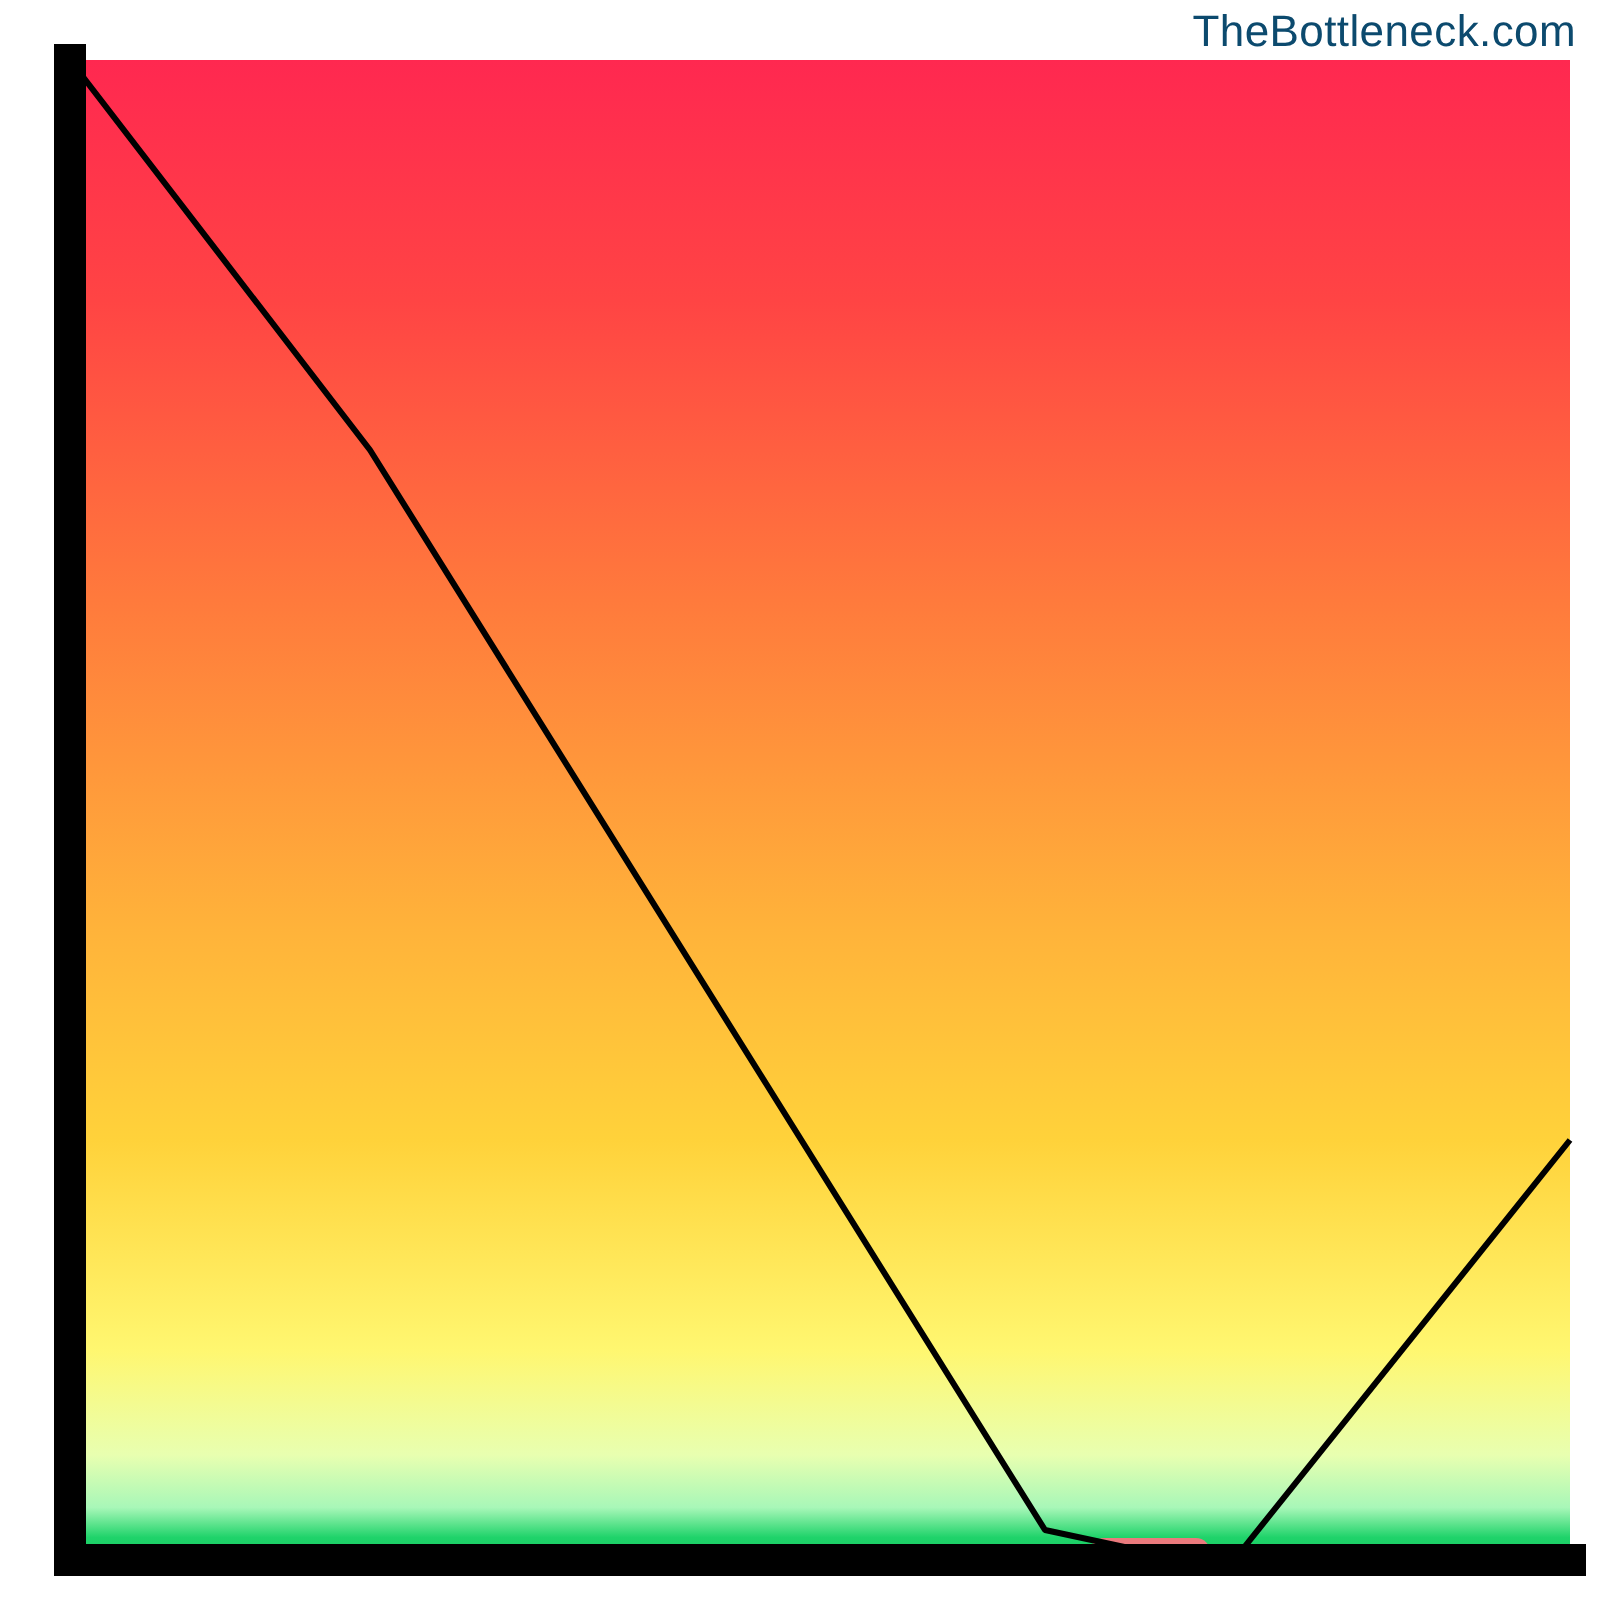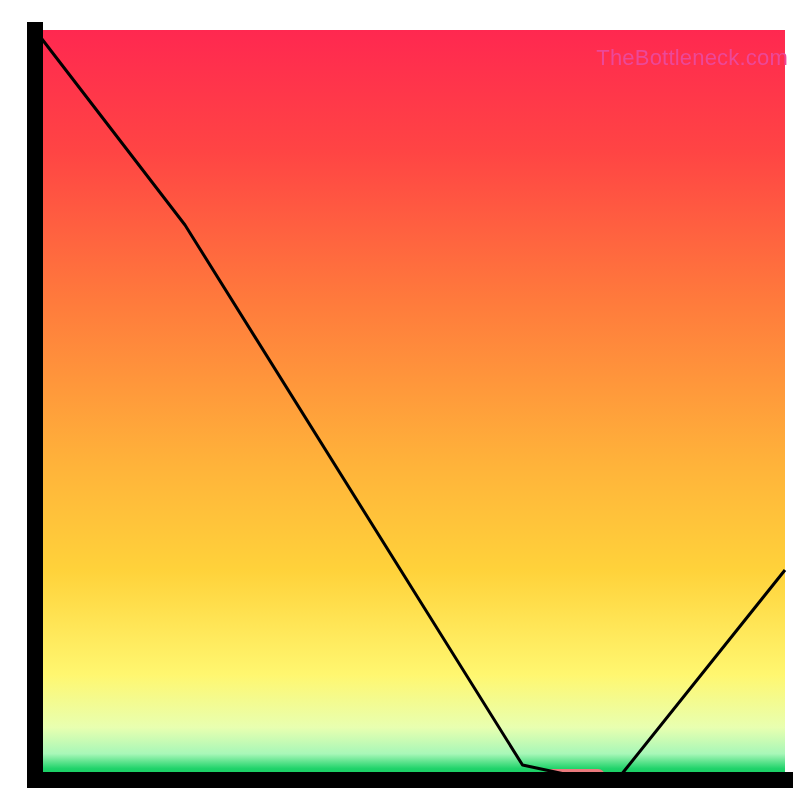--- a/index.html
+++ b/index.html
@@ -17,24 +17,23 @@
   }
   svg {
     display: block;
   }
   .attribution {
     position: absolute;
     top: 3px;
     right: 12px;
     font-family: Arial, Helvetica, sans-serif;
     font-size: 22px;
-    color: #ec4899;
+    color: #0c4a6e;
     letter-spacing: 0.2px;
     font-weight: 400;
-    margin-top: 42px;
   }
 </style>
 </head>
 <body>
 
 <div class="chart-wrap">
   <svg id="chart-svg" width="800" height="800" viewBox="0 0 800 800">
 
   <defs>
         <linearGradient id="bg-grad" x1="0" y1="0" x2="0" y2="1">

